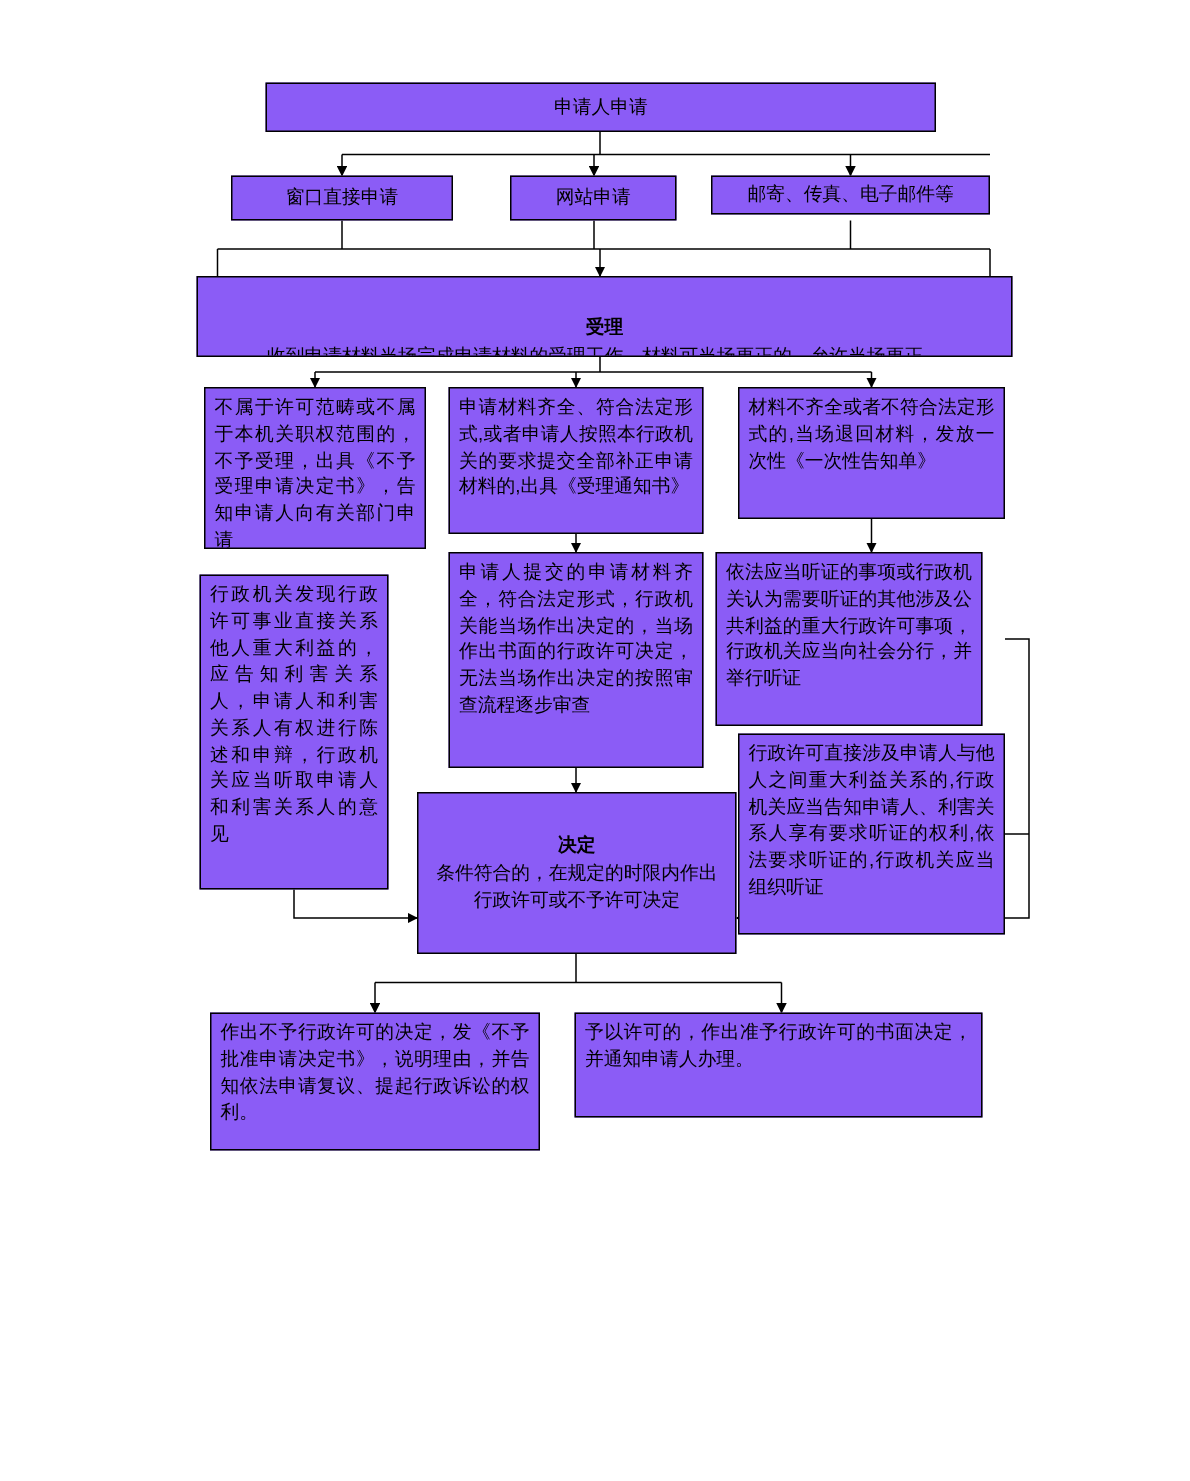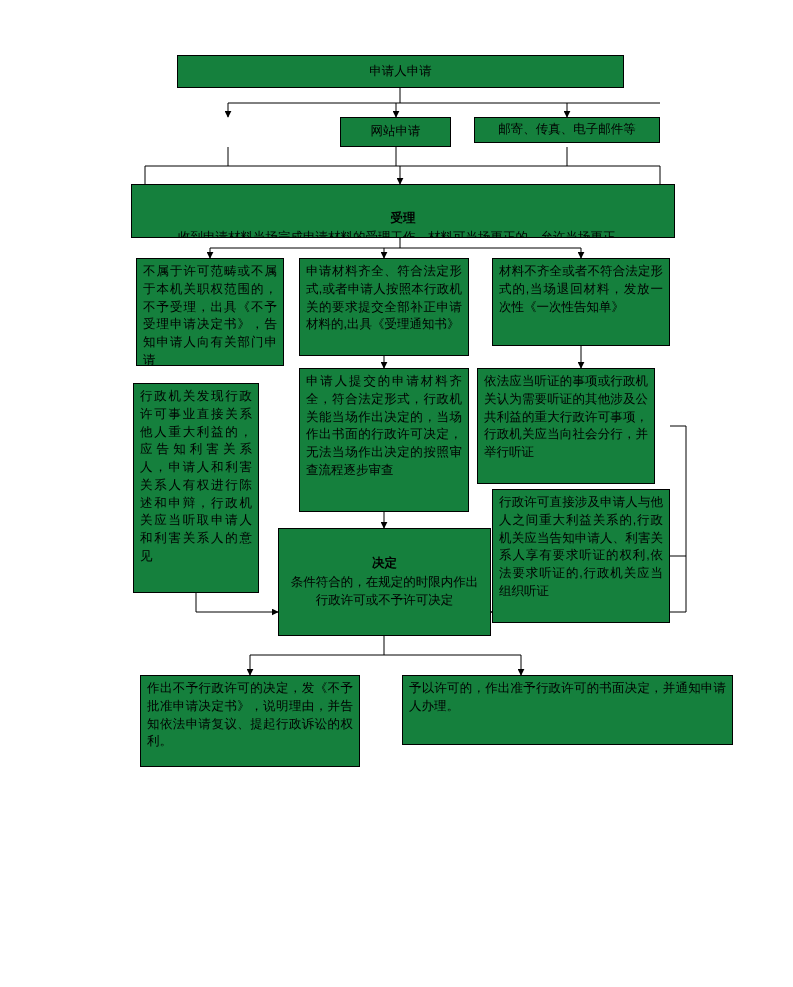--- a/index.html
+++ b/index.html
@@ -25,21 +25,21 @@
     left: 0;
     top: 0;
     width: 793px;
     height: 987px;
     pointer-events: none;
   }
   .node {
     position: absolute;
     box-sizing: border-box;
     border: 1px solid #000000;
-    background: #15803d;
+    background: #8b5cf6;
     font-size: 12.5px;
     line-height: 1.42;
     padding: 4px 6px;
     overflow: hidden;
     z-index: 2;
   }
   .node .title {
     display: block;
     text-align: center;
     font-weight: bold;
@@ -66,21 +66,21 @@
   .n-accept   { left: 131px; top: 184px; width: 544px; height: 54px; padding-top: 5px; }
   .n-reject   { left: 136px; top: 258px; width: 148px; height: 108px; }
   .n-complete { left: 299px; top: 258px; width: 170px; height: 98px; }
   .n-incomplete { left: 492px; top: 258px; width: 178px; height: 88px; }
   .n-thirdparty { left: 133px; top: 383px; width: 126px; height: 210px; }
   .n-onsite   { left: 299px; top: 368px; width: 170px; height: 144px; }
   .n-hearing1 { left: 477px; top: 368px; width: 178px; height: 116px; }
   .n-hearing2 { left: 492px; top: 489px; width: 178px; height: 134px; }
   .n-decision { left: 278px; top: 528px; width: 213px; height: 108px; padding-top: 6px; }
   .n-denied   { left: 140px; top: 675px; width: 220px; height: 92px; }
-  .n-granted  { left: 383px; top: 675px; width: 331px; height: 70px; margin-left: 19px; }
+  .n-granted  { left: 383px; top: 675px; width: 272px; height: 70px; }
 </style>
 </head>
 <body>
 
 <div id="canvas">
 
   <svg class="lines" xmlns="http://www.w3.org/2000/svg">
     <defs>
       <marker id="arrow" viewBox="0 0 10 10" refX="9" refY="5" markerWidth="7" markerHeight="7" orient="auto-start-reverse">
         <path d="M 0 0 L 10 5 L 0 10 z" fill="#000"></path>
@@ -123,20 +123,23 @@
       <path d="M 250 655 L 521 655"></path>
       <path d="M 250 655 L 250 675" marker-end="url(#arrow)"></path>
       <path d="M 521 655 L 521 675" marker-end="url(#arrow)"></path>
     </g>
   </svg>
 
   <div class="node n-applicant center">
     <span>申请人申请</span>
   </div>
 
+  <div class="node n-window center">
+    <span>窗口直接申请</span>
+  </div>
 
   <div class="node n-website center">
     <span>网站申请</span>
   </div>
 
   <div class="node n-mail center">
     <span>邮寄、传真、电子邮件等</span>
   </div>
 
   <div class="node n-accept">

